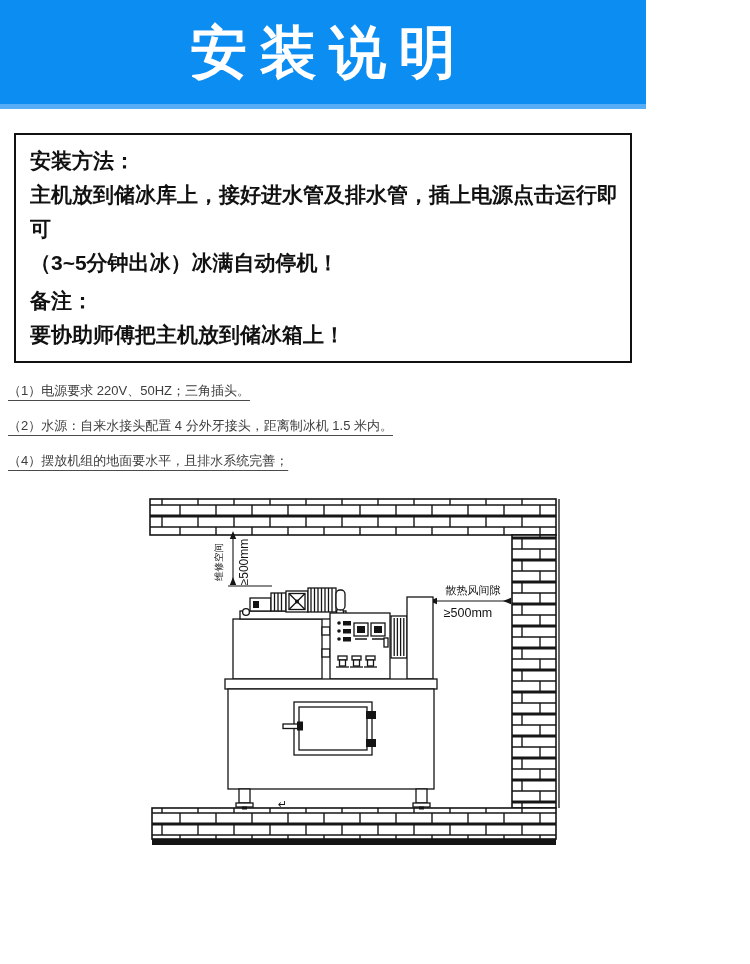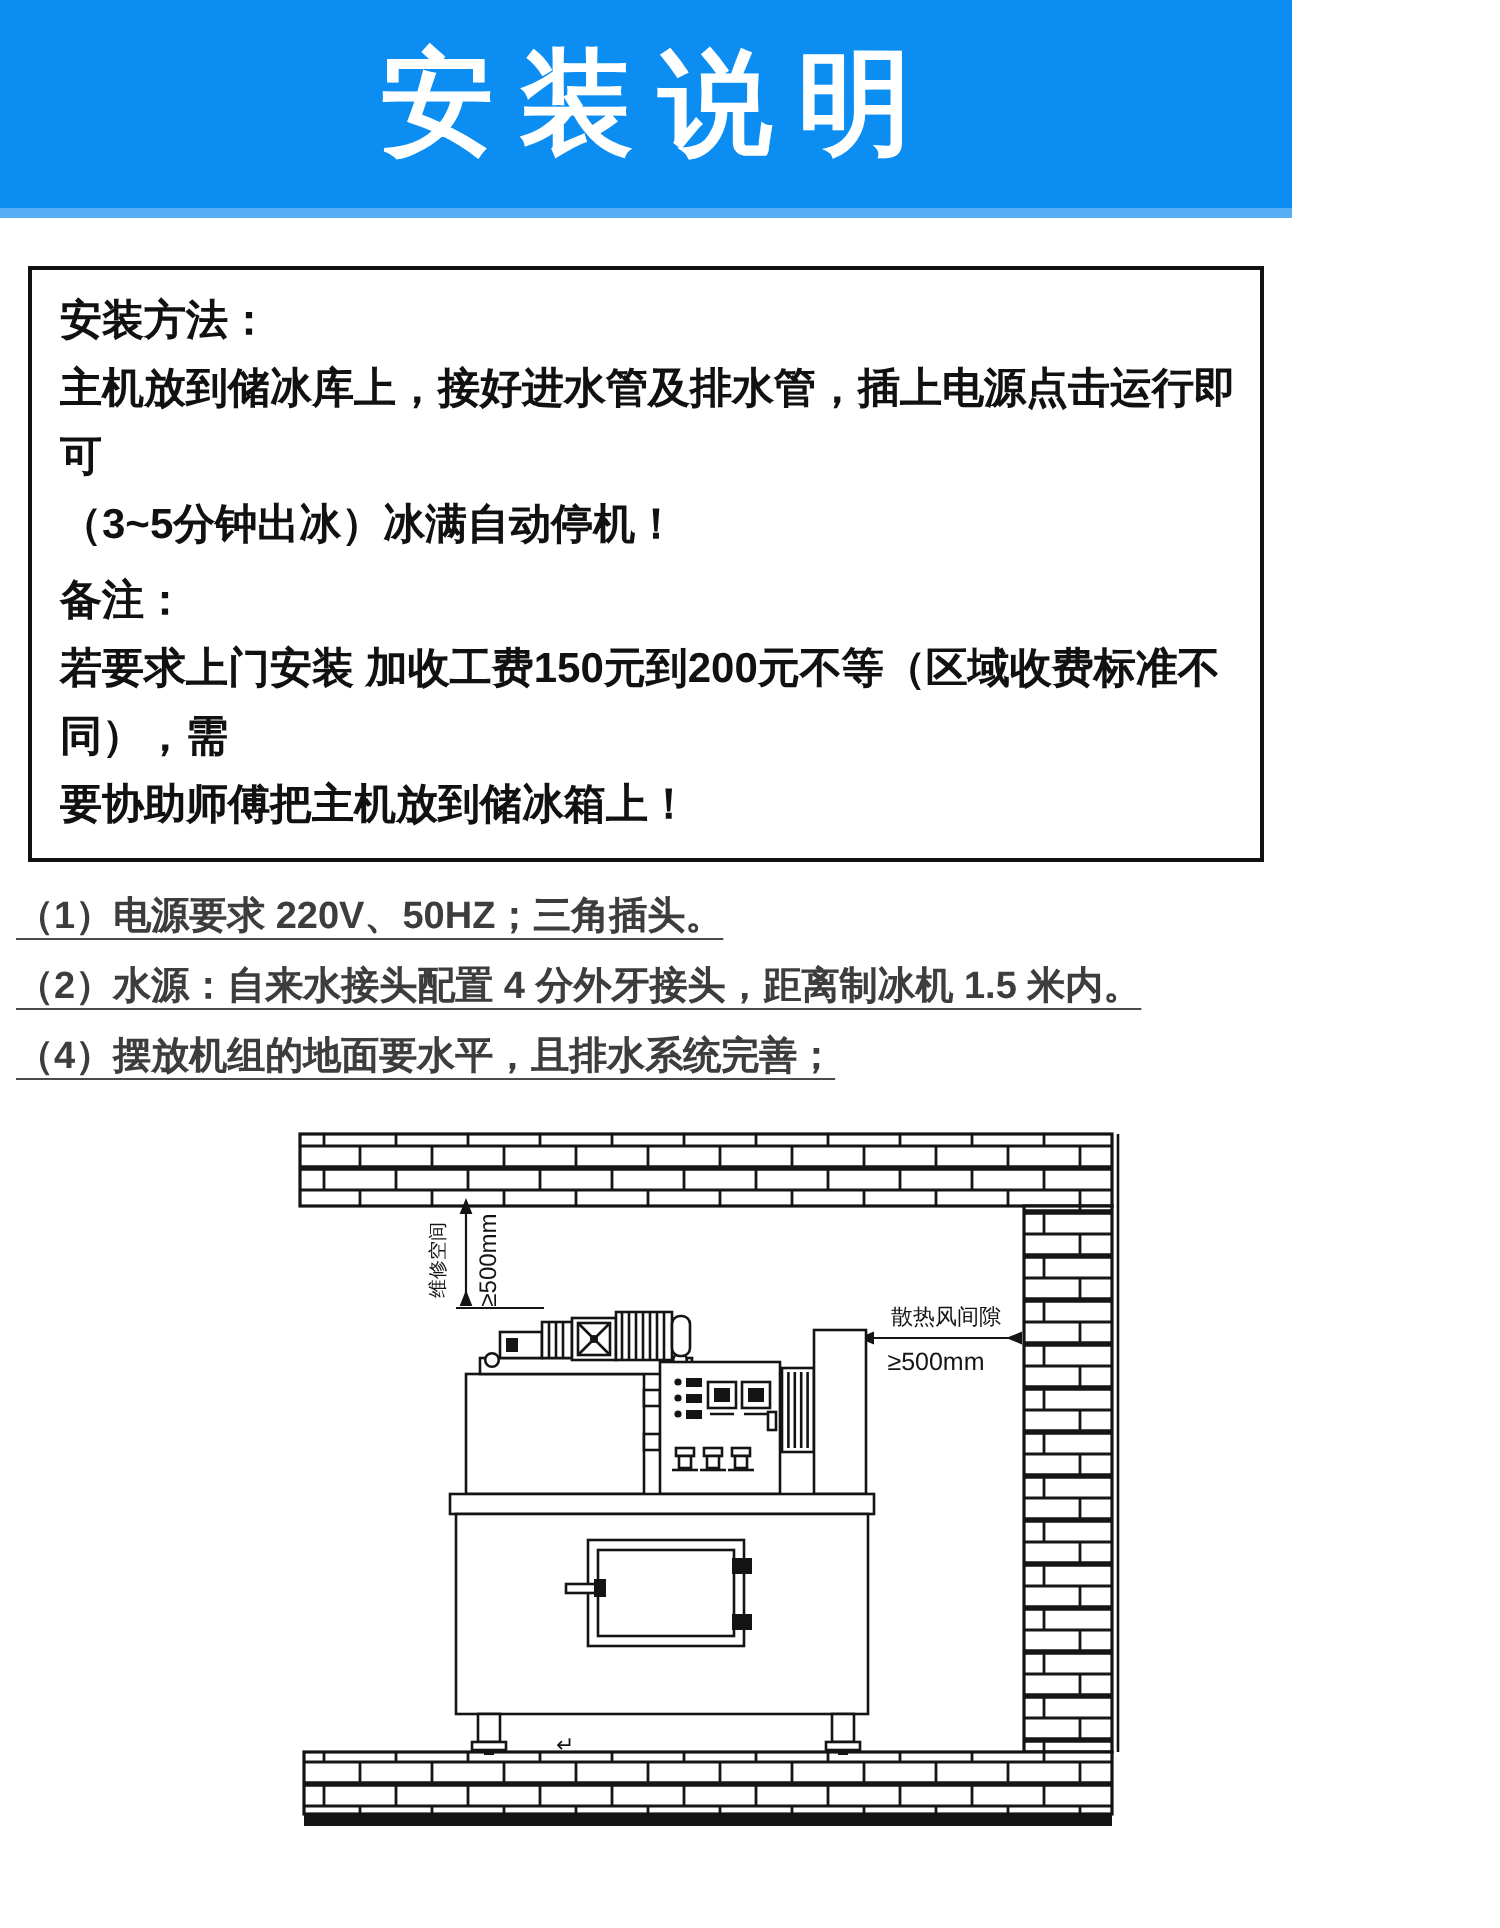--- a/index.html
+++ b/index.html
@@ -27,21 +27,21 @@
     padding:9px 12px 9px 14px;
     font-size:21px;font-weight:700;color:#111111;line-height:34px;
   }
   .entry{display:flex;align-items:flex-start;flex-direction:column;}
   .entry + .entry{margin-top:4px;}
   .entry .label{white-space:nowrap;flex:0 0 auto;}
   .entry .content{flex:1 1 auto;}
   .cline{display:block;}
 
   
-  .instructions{margin:12px 8px 0 8px;color:#3d3d3d;font-size:19px;line-height:31px;font-weight:bold;}
+  .instructions{margin:12px 8px 0 8px;color:#3d3d3d;font-size:13px;line-height:31px;}
   .instr{
     margin:0 0 4px 0;
     text-decoration:underline;
     text-decoration-color:#4a4a4a;
     text-underline-offset:5px;
     text-decoration-thickness:1px;
   }
 
   
   .diagram-wrap{margin-top:0;}
@@ -66,21 +66,20 @@
     <div class="entry">
       <span class="label">安装方法：</span>
       <span class="content">
         <span class="cline">主机放到储冰库上，接好进水管及排水管，插上电源点击运行即可</span>
         <span class="cline">（3~5分钟出冰）冰满自动停机！</span>
       </span>
     </div>
     <div class="entry">
       <span class="label">备注：</span>
       <span class="content">
-        <span class="cline">若要求上门安装 加收工费150元到200元不等（区域收费标准不同），需</span>
         <span class="cline">要协助师傅把主机放到储冰箱上！</span>
       </span>
     </div>
   </div>
 
   <div class="instructions">
     <p class="instr">（1）电源要求 220V、50HZ；三角插头。</p>
     <p class="instr">（2）水源：自来水接头配置 4 分外牙接头，距离制冰机 1.5 米内。</p>
     <p class="instr">（4）摆放机组的地面要水平，且排水系统完善；</p>
   </div>

